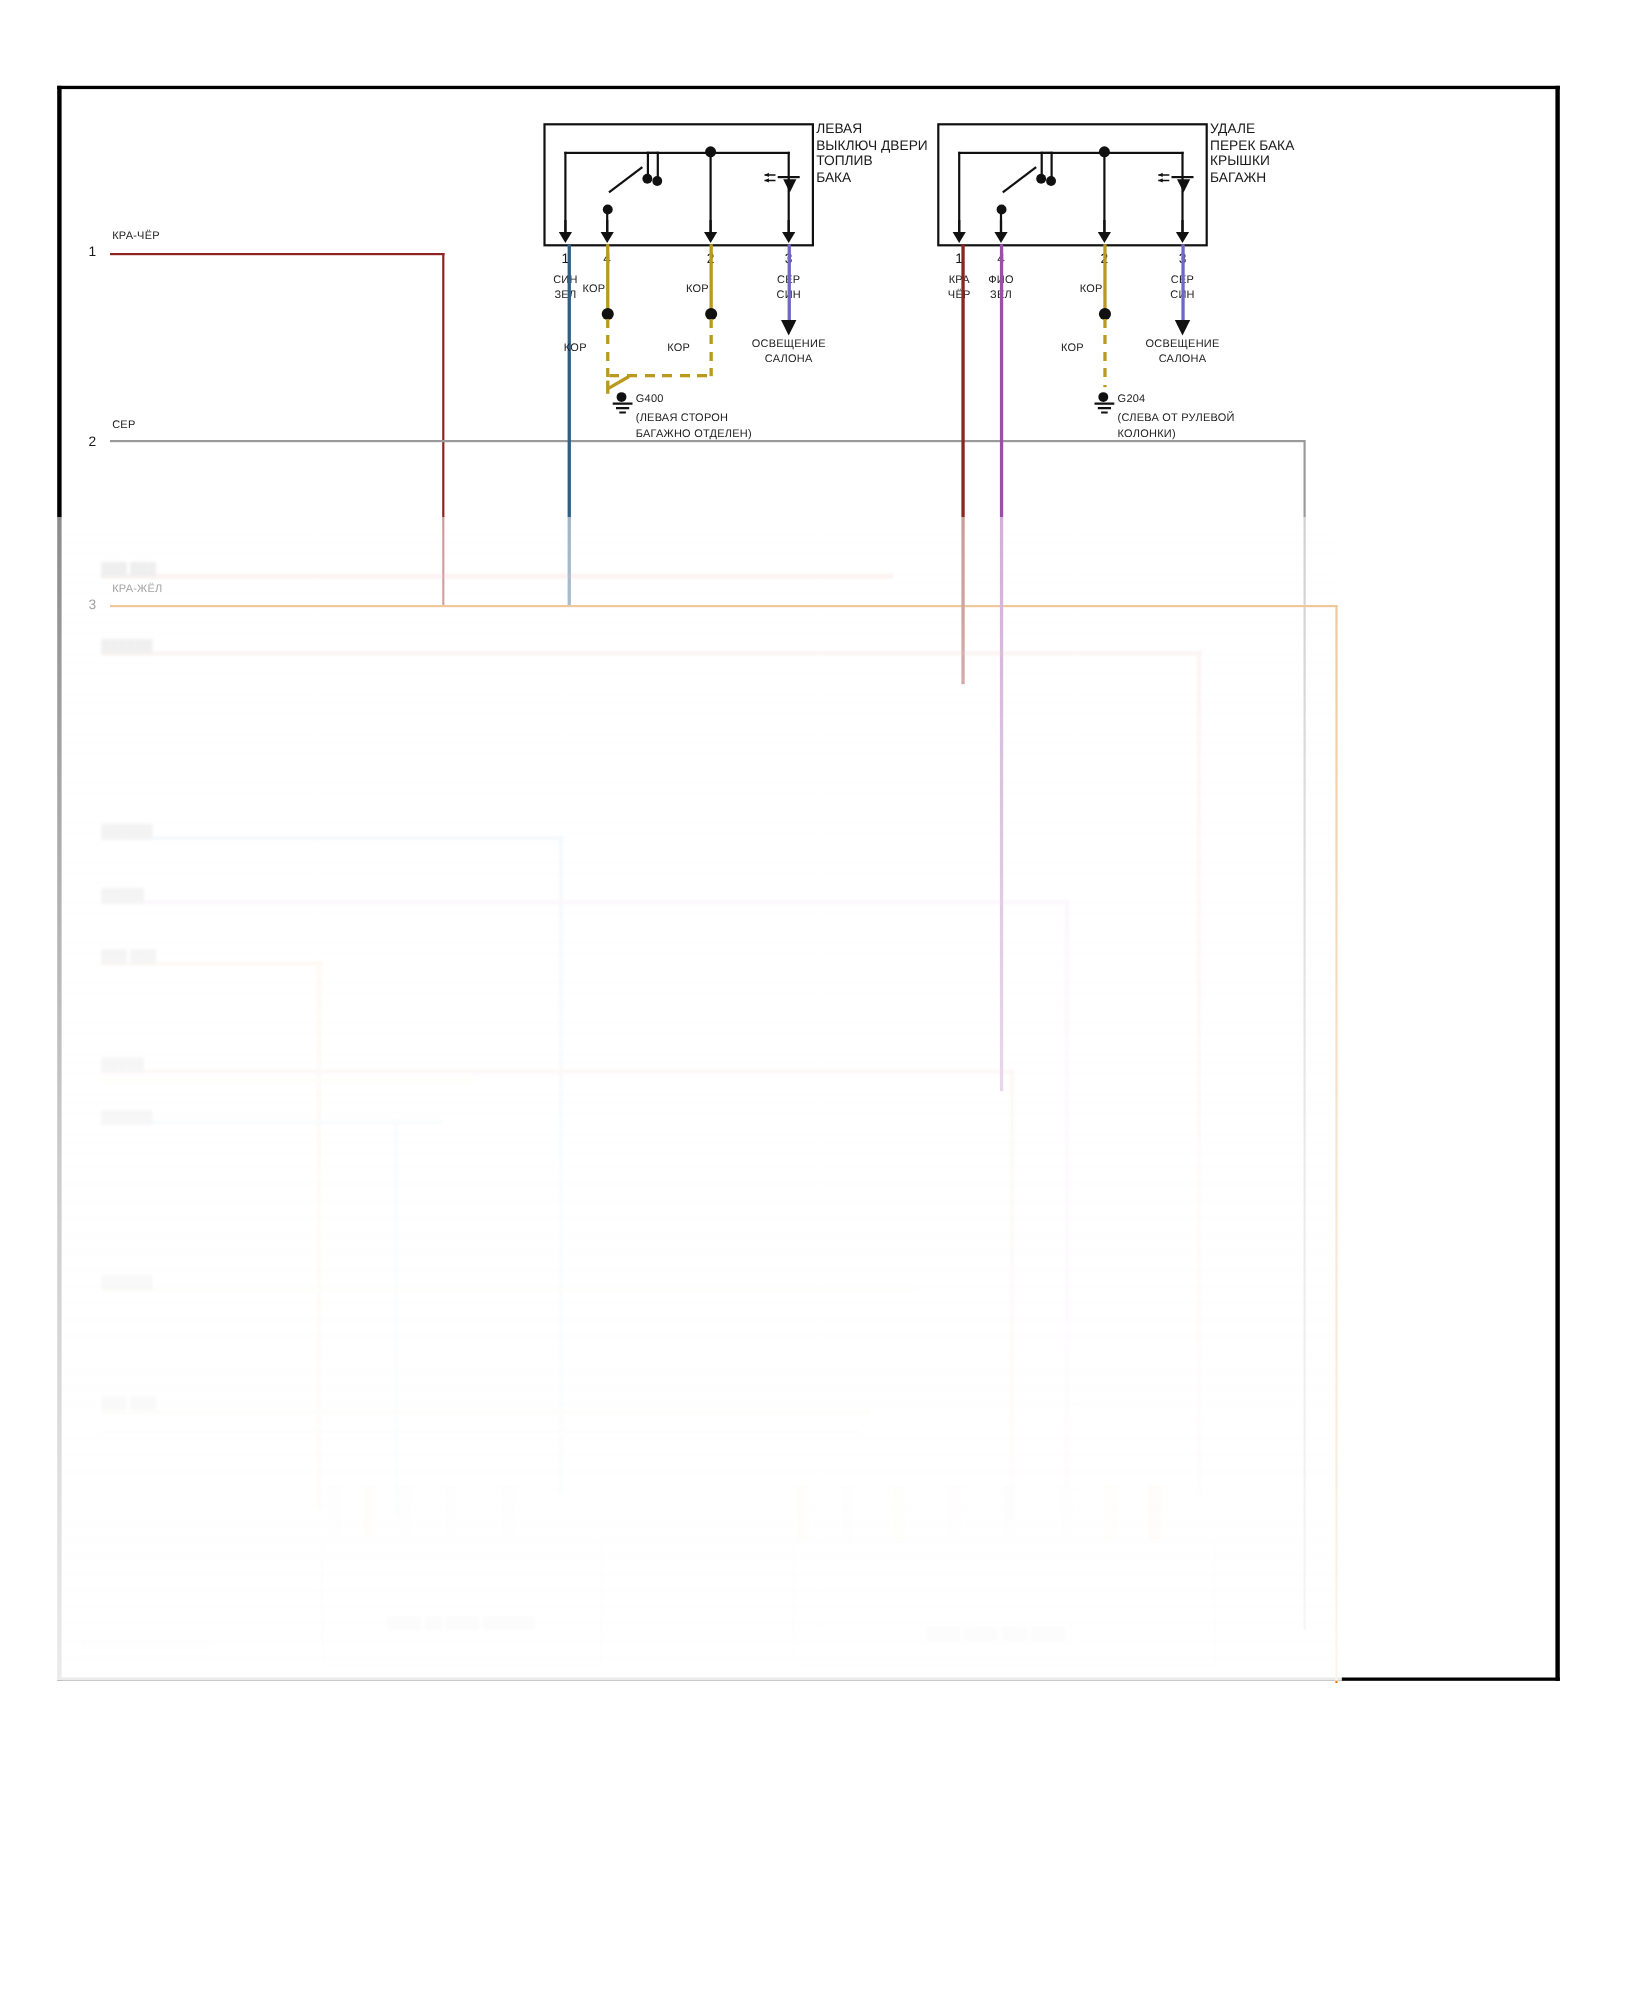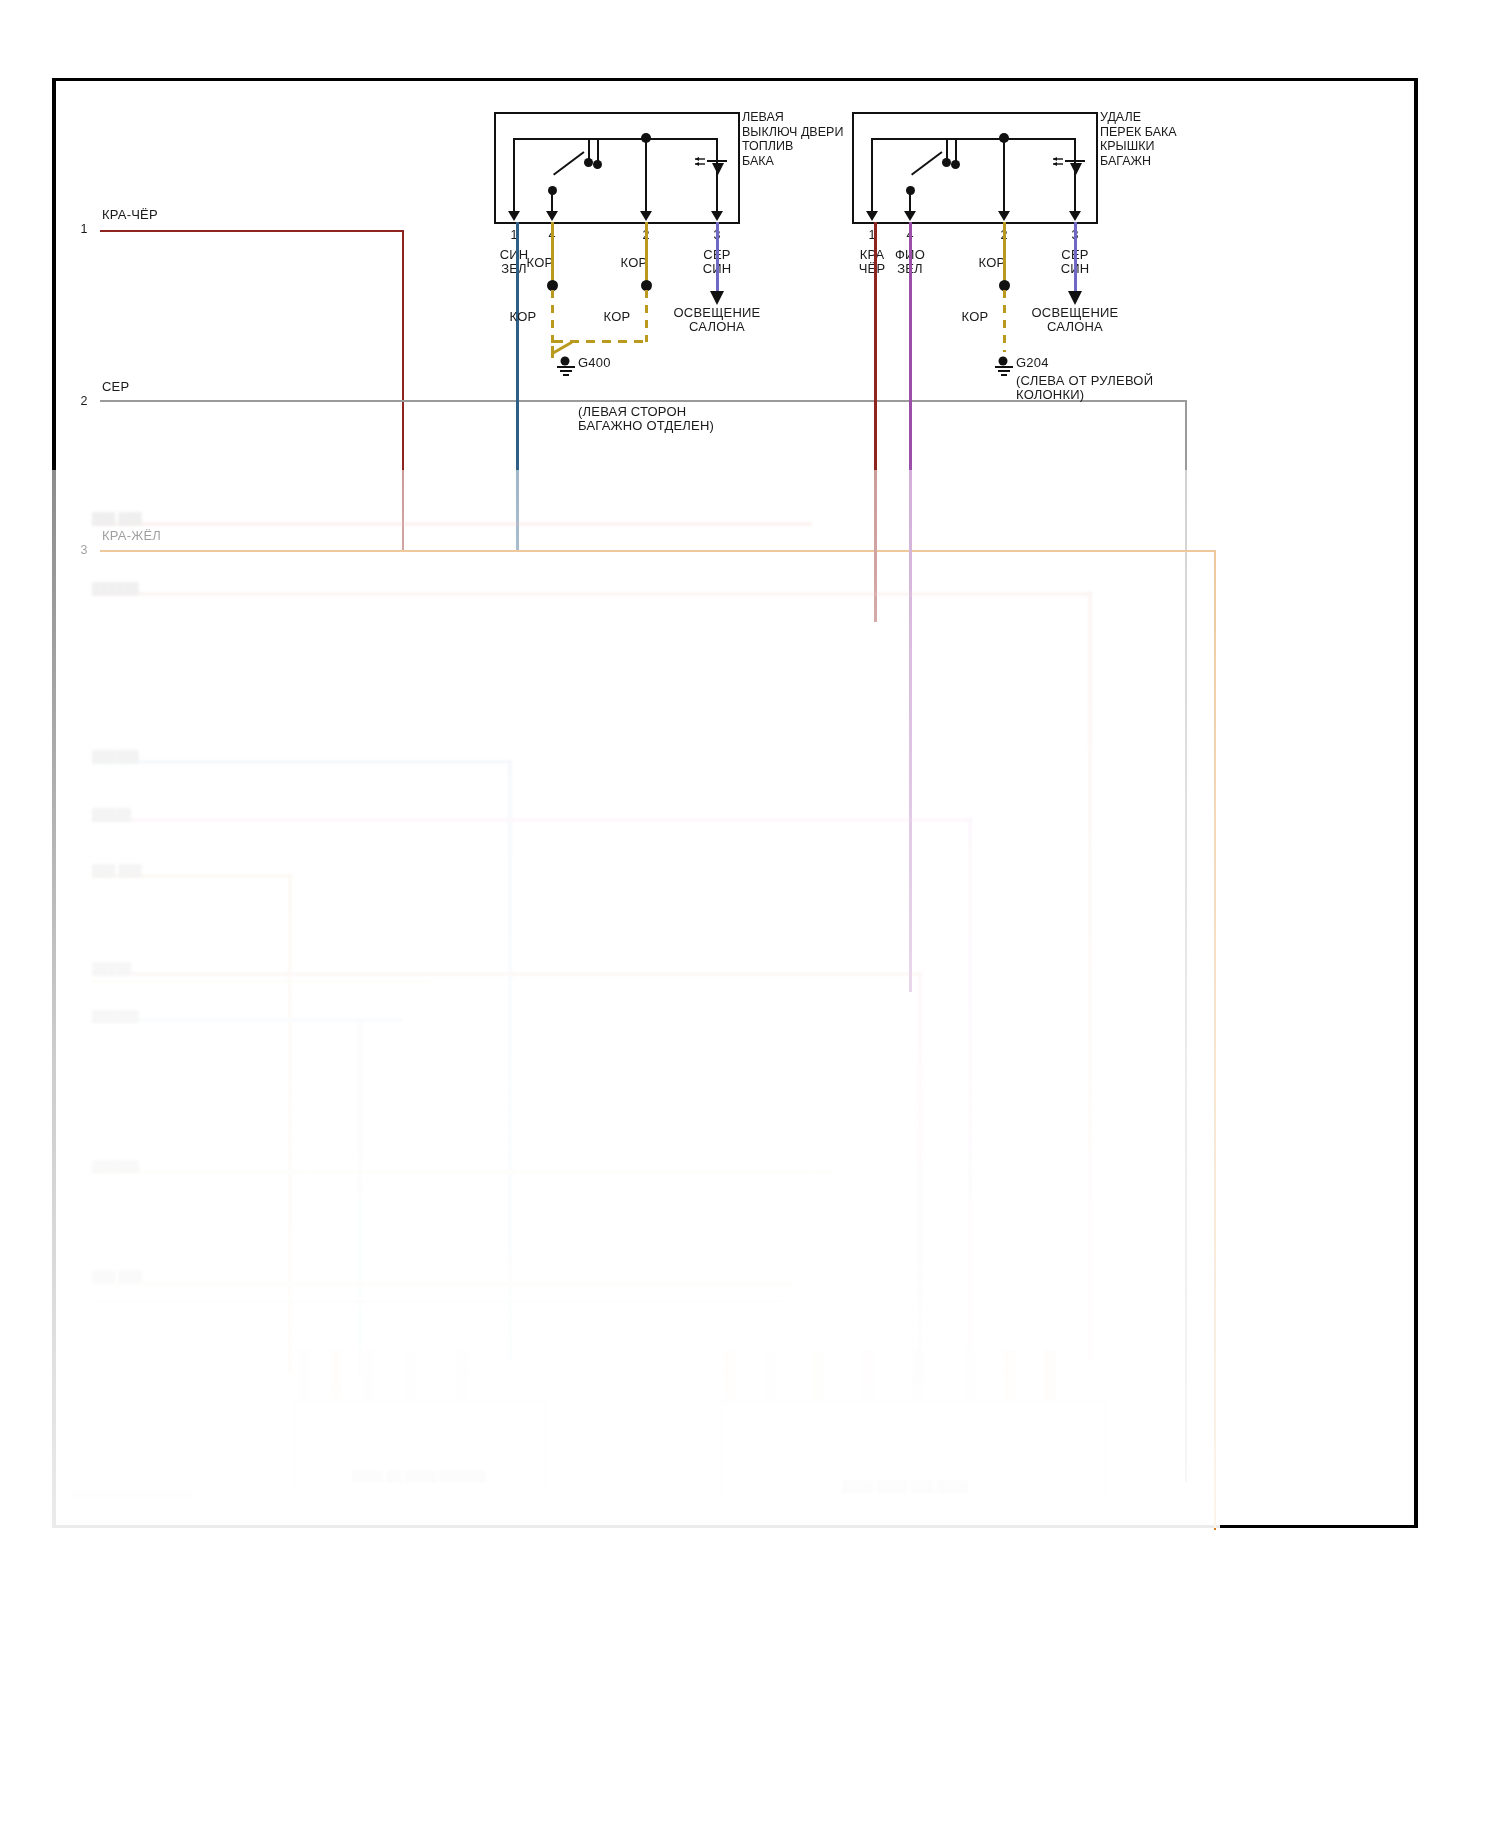--- a/index.html
+++ b/index.html
@@ -6,21 +6,21 @@
   body{width:1500px;height:1828px;position:relative;overflow:hidden;
        font-family:"Liberation Sans","DejaVu Sans",sans-serif;color:#1a1a1a;}
 
   #sheet{position:absolute;left:0;top:0;width:1500px;height:1828px;}
 
   
   .frame-border{position:absolute;background:#000;}
 
   
   .wire{position:absolute;}
-  .lbl{position:absolute;font-size:13px;line-height:14px;letter-spacing:.2px;white-space:pre;}
+  .lbl{position:absolute;font-size:10px;line-height:14px;letter-spacing:.2px;white-space:pre;}
   .lbl.c{text-align:center;}
   .pinnum{position:absolute;font-size:12.5px;text-align:center;width:24px;}
   .box{position:absolute;border:2px solid #111;background:transparent;}
   .blk{position:absolute;background:#111;}
   .dot{position:absolute;border-radius:50%;background:#111;}
   .callout{position:absolute;font-size:12.5px;line-height:14.5px;white-space:pre;}
 
   
   #faded{position:absolute;left:52px;top:470px;width:1168px;height:1058px;
          opacity:.22;filter:blur(.4px);pointer-events:none;}
@@ -130,21 +130,21 @@
   <div class="wire" style="left:552px;top:352px;width:22px;height:3px;background:#b99a1e;transform-origin:0 0;transform:rotate(-30deg);"></div>
   <div class="wire" style="left:551px;top:346px;width:3px;height:12px;background:#b99a1e;"></div>
 
   <svg style="position:absolute;left:556px;top:356px;width:24px;height:22px;" viewBox="0 0 24 22">
     <circle cx="9" cy="5" r="4.5" fill="#111"></circle>
     <line x1="1" y1="11" x2="19" y2="11" stroke="#111" stroke-width="2"></line>
     <line x1="4" y1="15" x2="16" y2="15" stroke="#111" stroke-width="2"></line>
     <line x1="7" y1="19" x2="13" y2="19" stroke="#111" stroke-width="2"></line>
   </svg>
   <div class="lbl" style="left:578px;top:356px;">G400</div>
-  <div class="lbl" style="left:578px;top:374px;margin-top:31px;">(ЛЕВАЯ СТОРОН
+  <div class="lbl" style="left:578px;top:374px;">(ЛЕВАЯ СТОРОН
 БАГАЖНО ОТДЕЛЕН)</div>
 
   <div class="pinnum" style="left:705px;top:228px;">3</div>
   <div class="lbl c" style="left:681px;top:248px;width:72px;">СЕР
 СИН</div>
   <div class="wire" style="left:716px;top:222px;width:2.5px;height:70px;background:#6f68c4;"></div>
   <svg style="position:absolute;left:708px;top:288px;width:18px;height:18px;" viewBox="0 0 18 18">
       <polygon points="9,17 2,3 16,3" fill="#111"></polygon>
     </svg>
   <div class="lbl c" style="left:655px;top:306px;width:124px;">ОСВЕЩЕНИЕ

